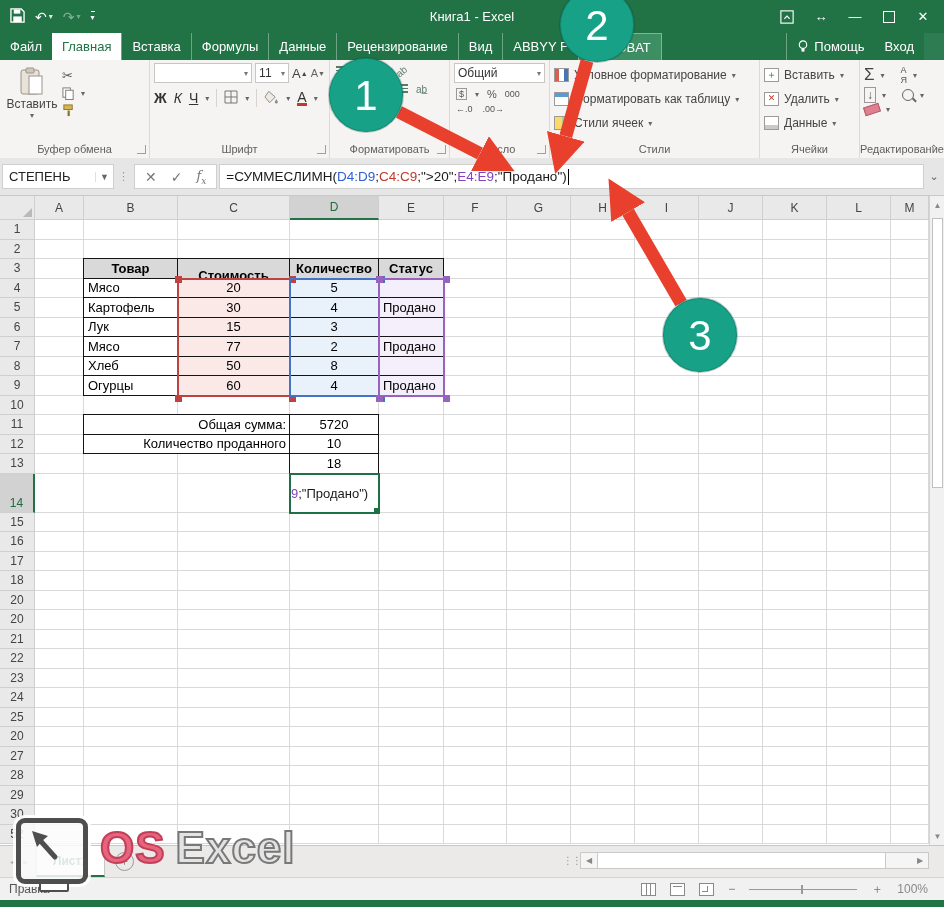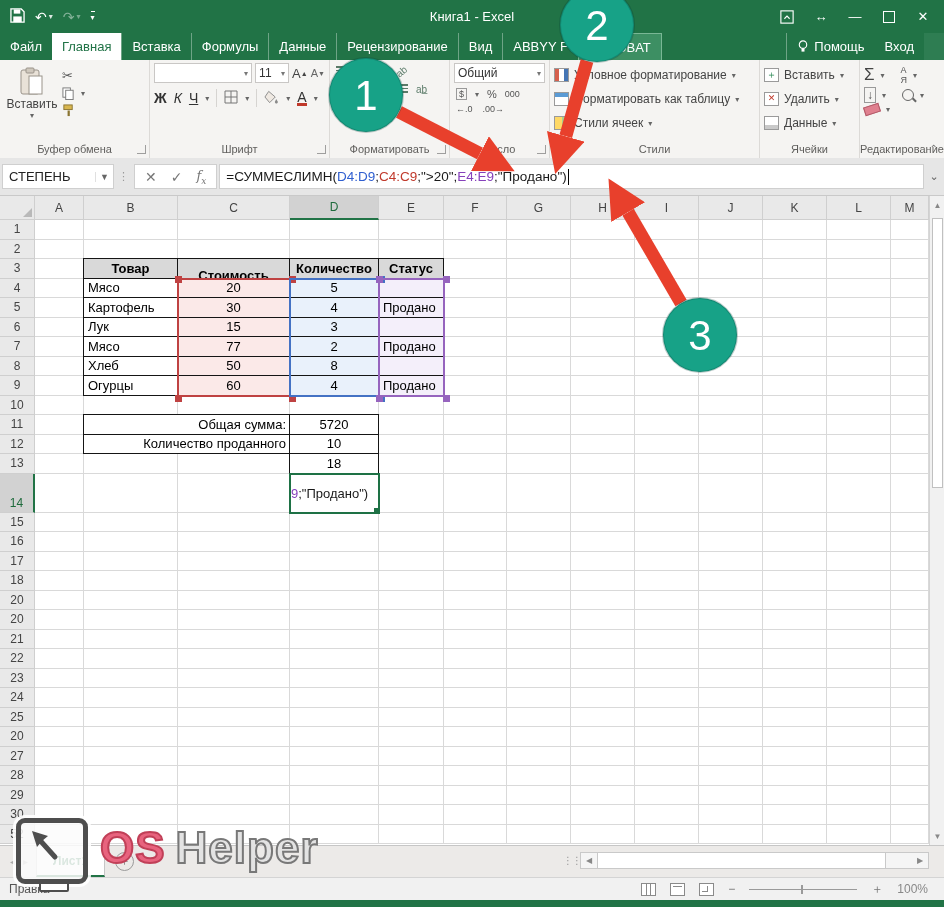--- a/index.html
+++ b/index.html
@@ -947,21 +947,21 @@
   <div class="wmark">
     <span class="monitor">
       <svg width="52" height="46" viewBox="0 0 52 46">
           <path d="M34 34L16 14" stroke="#4e4e4e" stroke-width="5" stroke-linecap="round"></path>
           <path d="M11 8l16 5-6 5-5 6z" fill="#4e4e4e"></path>
         </svg>
       <span class="stand"></span>
     </span>
     <span class="wmtext">
       <span class="wm1">OS</span>
-      <span class="wm2">Helper</span>
+      <span class="wm2">Excel</span>
     </span>
   </div>
 
   <svg class="overlay" id="overlay" viewBox="0 0 944 907">
       <defs>
         <marker id="ah" viewBox="0 0 4 4" markerWidth="3" markerHeight="3" refX="0" refY="2" orient="auto" markerUnits="strokeWidth">
           <path d="M0,0 L4,2 L0,4 Z" fill="#e8402c"></path>
         </marker>
       </defs>
       <line x1="399" y1="112" x2="479.9724751118388" y2="153.56109342023584" stroke="#e8402c" stroke-width="13" marker-end="url(#ah)"></line>

